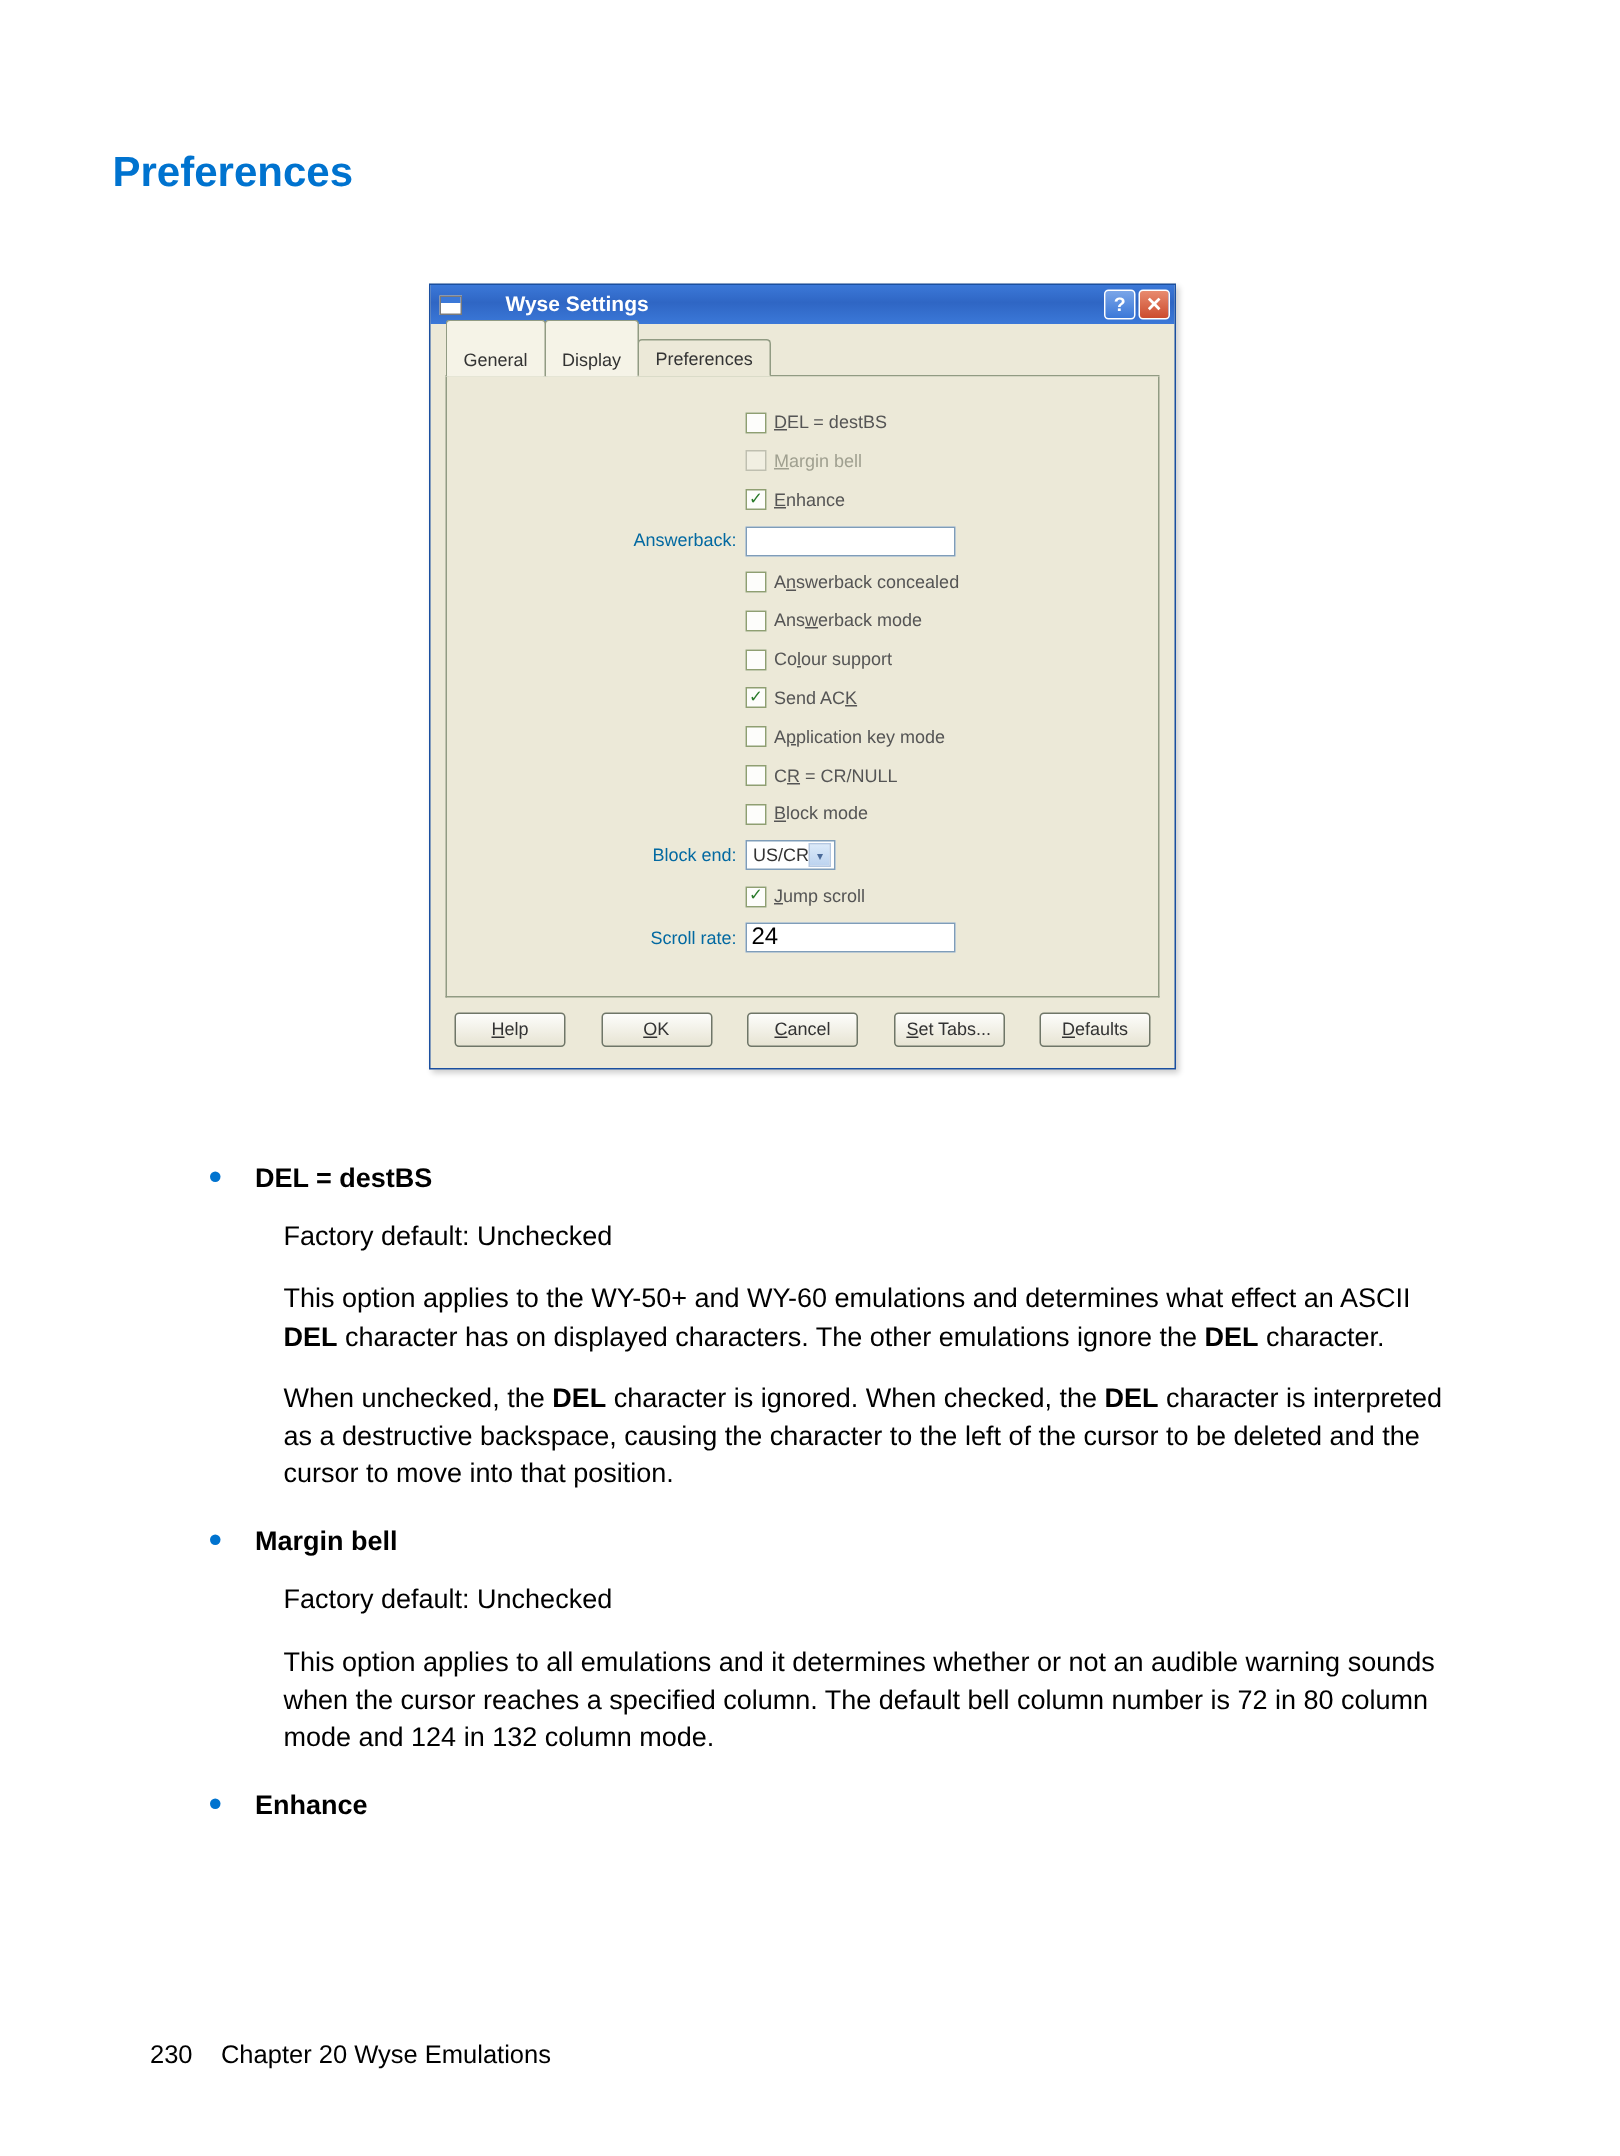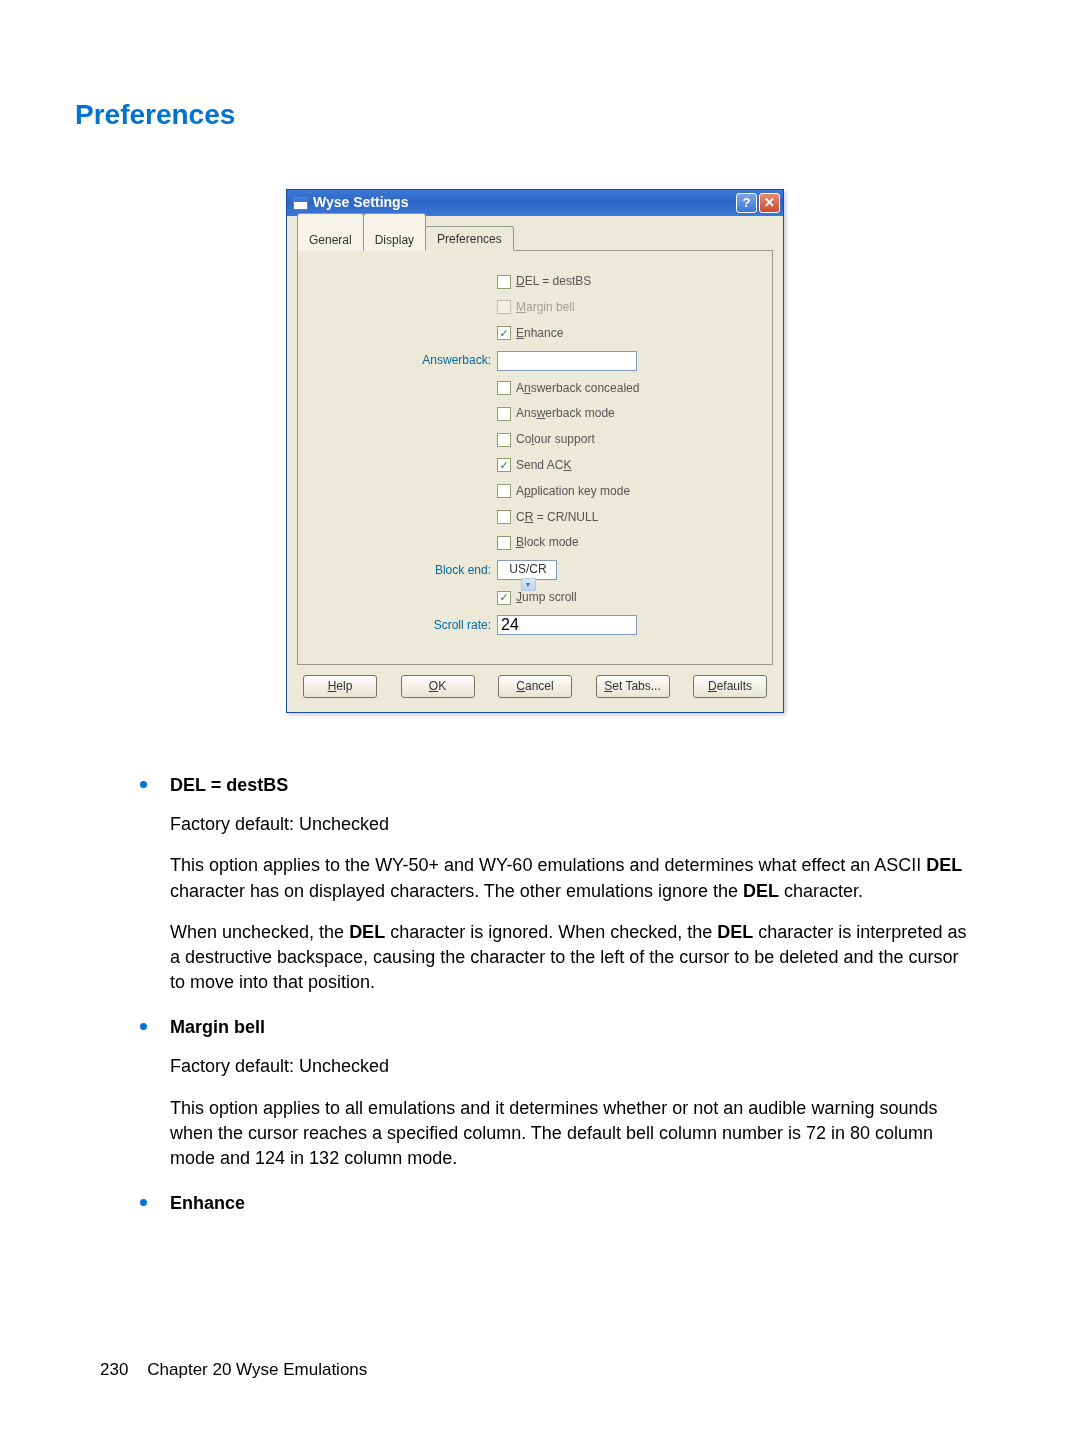--- a/index.html
+++ b/index.html
@@ -45,21 +45,21 @@
     width: 15px; height: 13px;
     background: #fff;
     border: 1px solid #7a7a7a;
     margin-right: 5px;
     position: relative;
   }
   .titlebar .app-icon::after{
     content:"";
     position:absolute;left:0;top:0;width:100%;height:4px;background:#3b78d8;
   }
-  .titlebar .title { font-weight: bold; flex:1; }
+  .titlebar .title { font-weight: bold; flex:1;margin-left:24px; }
   .tb-btns { display:flex; gap:2px; }
   .tb-btn {
     width: 21px; height: 20px;
     border: 1px solid #fff;
     border-radius: 3px;
     display:flex; align-items:center; justify-content:center;
     font-weight:bold; font-size:13px; color:#fff;
     cursor:pointer;
   }
   .tb-help { background: linear-gradient(to bottom,#7aa5e8,#3b78d8); }
@@ -112,21 +112,20 @@
     font-size:16px;
     padding:1px 3px;
   }
   .select {
     width: 60px; height:20px;
     border:1px solid #7f9db9;
     background:#fff;
     display:flex; align-items:center; padding:0 2px 0 4px;
     justify-content:space-between;
     font-size:12px;
-    flex-direction:column;
   }
   .select .arrow {
     width:15px;height:16px;
     background:linear-gradient(to bottom,#dbeaf9,#bcd3ef);
     border:1px solid #b4c8e2;
     display:flex;align-items:center;justify-content:center;
     font-size:8px;color:#4a6a99;
   }
   .btnrow { display:flex; gap:10px; padding: 10px 6px 4px 6px; justify-content:space-between;}
   .btn {
@@ -145,21 +144,21 @@
   
   ul.doc-list { list-style:none; padding-left: 40px; }
   ul.doc-list > li { position:relative; margin-bottom: 20px; padding-left: 30px;}
   ul.doc-list > li::before {
     content:"";
     position:absolute; left:0; top:8px;
     width:7px;height:7px;border-radius:50%;
     background:#0073cf;
   }
   .item-title { font-weight:bold; margin-bottom: 14px; }
-  .para { margin-bottom: 16px; }
+  .para { margin-bottom: 16px; margin-left: 19px; }
   .footer {
     position:absolute;
     bottom: 55px;
     left: 100px;
     font-size: 17px;
   }
 </style>
 </head>
 <body>
 

